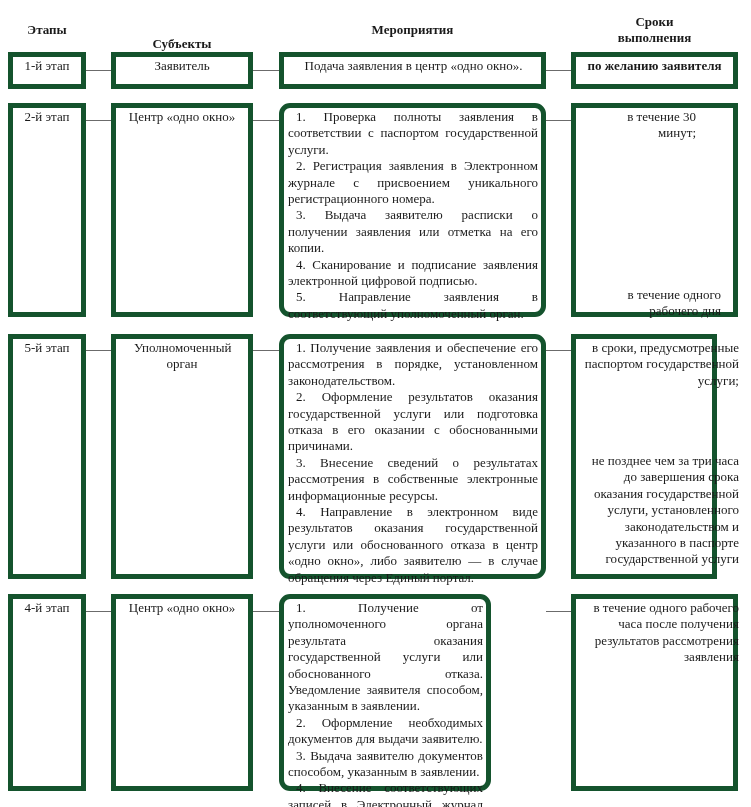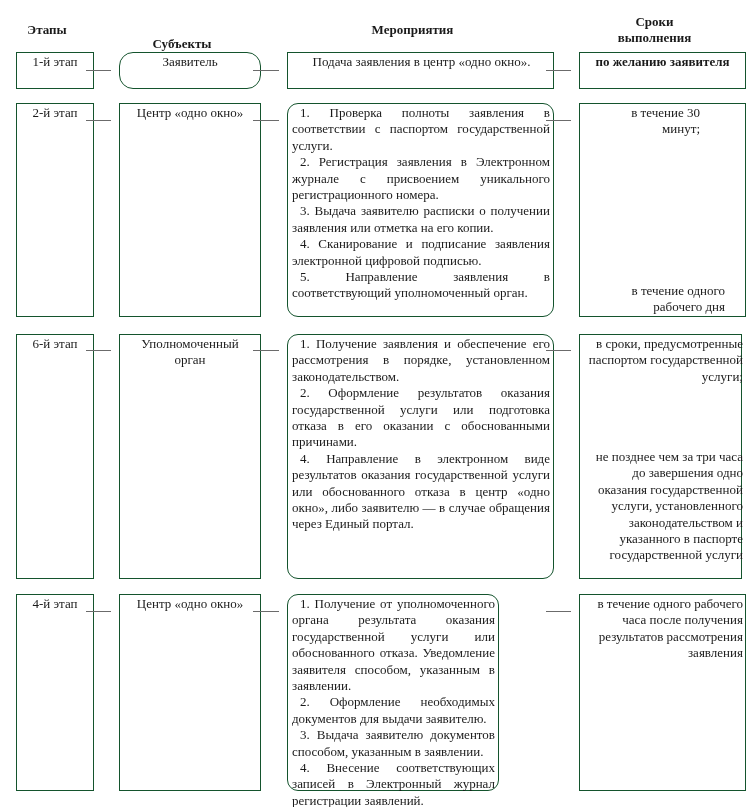--- a/index.html
+++ b/index.html
@@ -1,40 +1,40 @@
 <!DOCTYPE html>
 <html><head>
 <meta charset="utf-8">
 <style>
   html, body { margin:0; padding:0; background:#ffffff; }
   body { width:751px; height:807px; position:relative; overflow:hidden;
          font-family:"Liberation Serif","DejaVu Serif",serif; color:#1a1a1a; }
   .hdr { position:absolute; font-weight:bold; font-size:13px; text-align:center; line-height:16px; }
-  .box { position:absolute; box-sizing:border-box; border:1px solid #14532d; background:#fff;
-         font-size:13px; line-height:16.4px;margin-left:8px; }
+  .box { position:absolute; box-sizing:border-box; border:5px solid #14532d; background:#fff;
+         font-size:13px; line-height:16.4px; }
   .center { text-align:center; padding-top:1px; }
   .just { text-align:justify; padding:1px 3px 0 4px;border-radius:11px; }
   .just p { margin:0; text-indent:8px; }
   .line { position:absolute; height:1px; background:#6b6b6b; }
   .term { display:block; text-align:right; }
 </style>
 </head>
 <body>
 
 <div class="hdr" style="left:8px;top:22px;width:78px;">Этапы</div>
 <div class="hdr" style="left:111px;top:36px;width:142px;">Субъекты</div>
 <div class="hdr" style="left:279px;top:22px;width:267px;">Мероприятия</div>
 <div class="hdr" style="left:571px;top:14px;width:167px;">
   <span>Сроки</span><br>
   <span>выполнения</span>
 </div>
 
 <div class="box center" style="left:8px;top:52px;width:78px;height:37px;">1-й этап</div>
 <div class="line" style="left:86px;top:70px;width:25px;"></div>
-<div class="box center" style="left:111px;top:52px;width:142px;height:37px;border-radius:14px;">Заявитель</div>
+<div class="box center" style="left:111px;top:52px;width:142px;height:37px;">Заявитель</div>
 <div class="line" style="left:253px;top:70px;width:26px;"></div>
 <div class="box" style="left:279px;top:52px;width:267px;height:37px;padding:1px 4px 0 6px;text-align:center;">
   <span>Подача заявления в центр «одно окно».</span>
 </div>
 <div class="line" style="left:546px;top:70px;width:25px;"></div>
 <div class="box center" style="left:571px;top:52px;width:167px;height:37px;font-weight:bold;">по желанию заявителя</div>
 
 <div class="box center" style="left:8px;top:103px;width:78px;height:214px;">2-й этап</div>
 <div class="line" style="left:86px;top:120px;width:25px;"></div>
 <div class="box center" style="left:111px;top:103px;width:142px;height:214px;">Центр «одно окно»</div>
@@ -45,33 +45,34 @@
   <p>3. Выдача заявителю расписки о получении заявления или отметка на его копии.</p>
   <p>4. Сканирование и подписание заявления электронной цифровой подписью.</p>
   <p>5. Направление заявления в соответствующий уполномоченный орган.</p>
 </div>
 <div class="line" style="left:546px;top:120px;width:25px;"></div>
 <div class="box" style="left:571px;top:103px;width:167px;height:214px;">
   <span class="term" style="position:absolute;top:1px;left:45px;width:75px;">в течение 30 минут;</span>
   <span class="term" style="position:absolute;top:179px;left:20px;width:125px;">в течение одного рабочего дня</span>
 </div>
 
-<div class="box center" style="left:8px;top:334px;width:78px;height:245px;">6-й этап</div>
+<div class="box center" style="left:8px;top:334px;width:78px;height:245px;">5-й этап</div>
 <div class="line" style="left:86px;top:350px;width:25px;"></div>
 <div class="box center" style="left:111px;top:334px;width:142px;height:245px;padding:1px 18px 0;">Уполномоченный орган</div>
 <div class="line" style="left:253px;top:350px;width:26px;"></div>
 <div class="box just" style="left:279px;top:334px;width:267px;height:245px;">
   <p>1. Получение заявления и обеспечение его рассмотрения в порядке, установленном законодательством.</p>
   <p>2. Оформление результатов оказания государственной услуги или подготовка отказа в его оказании с обоснованными причинами.</p>
+  <p>3. Внесение сведений о результатах рассмотрения в собственные электронные информационные ресурсы.</p>
   <p>4. Направление в электронном виде результатов оказания государственной услуги или обоснованного отказа в центр «одно окно», либо заявителю — в случае обращения через Единый портал.</p>
 </div>
 <div class="line" style="left:546px;top:350px;width:25px;"></div>
-<div class="box" style="left:571px;top:334px;width:163px;height:245px;">
+<div class="box" style="left:571px;top:334px;width:146px;height:245px;">
   <span class="term" style="position:absolute;top:1px;left:2px;width:161px;">в сроки, предусмотренные паспортом государственной услуги;</span>
-  <span class="term" style="position:absolute;top:114px;left:2px;width:161px;">не позднее чем за три часа до завершения одно оказания государственной услуги, установленного законодательством и указанного в паспорте государственной услуги</span>
+  <span class="term" style="position:absolute;top:114px;left:2px;width:161px;">не позднее чем за три часа до завершения срока оказания государственной услуги, установленного законодательством и указанного в паспорте государственной услуги</span>
 </div>
 
 <div class="box center" style="left:8px;top:594px;width:78px;height:197px;">4-й этап</div>
 <div class="line" style="left:86px;top:611px;width:25px;"></div>
 <div class="box center" style="left:111px;top:594px;width:142px;height:197px;">Центр «одно окно»</div>
 <div class="line" style="left:253px;top:611px;width:26px;"></div>
 <div class="box just" style="left:279px;top:594px;width:212px;height:197px;">
   <p>1. Получение от уполномоченного органа результата оказания государственной услуги или обоснованного отказа. Уведомление заявителя способом, указанным в заявлении.</p>
   <p>2. Оформление необходимых документов для выдачи заявителю.</p>
   <p>3. Выдача заявителю документов способом, указанным в заявлении.</p>

